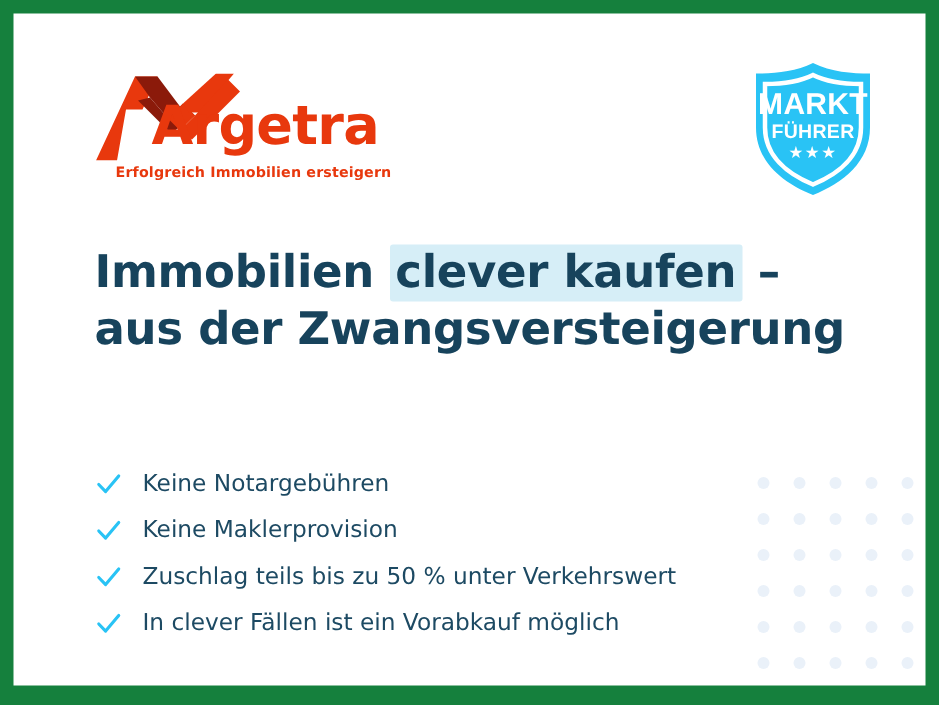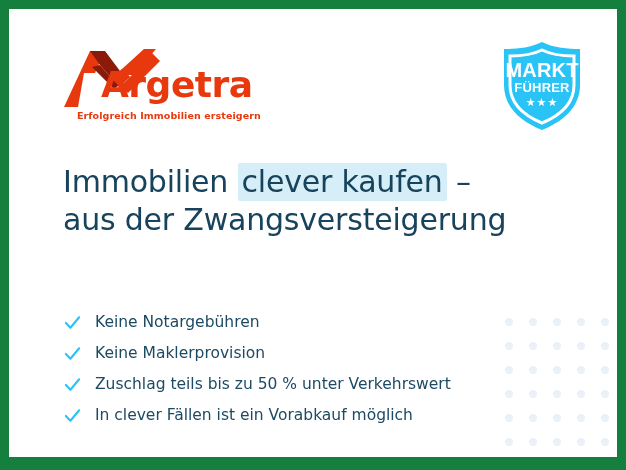--- a/index.html
+++ b/index.html
@@ -122,21 +122,21 @@
   }
 
   
   .headline {
     position: absolute;
     left: 54px;
     top: 134px;
     z-index: 2;
     color: #17435c;
     font-size: 30px;
-    font-weight: normal;
+    font-weight: bold;
     line-height: 1.28;
     letter-spacing: -0.2px;
     font-family: "DejaVu Sans", sans-serif;
     white-space: nowrap;
   }
   .hl-mark {
     background: #d6eef7;
     padding: 1px 4px 2px 4px;
     border-radius: 2px;
   }

